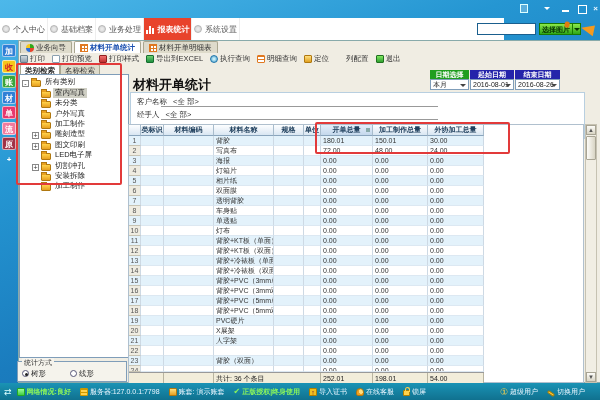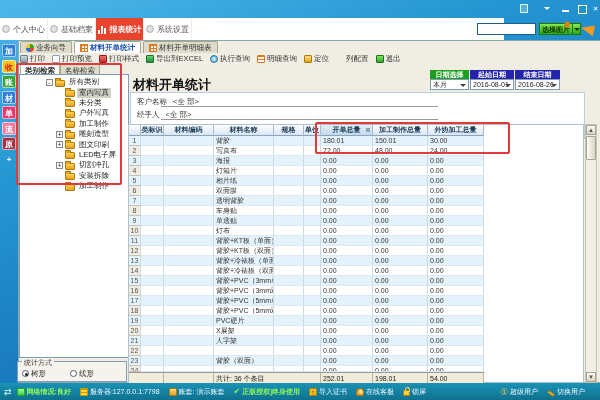--- a/index.html
+++ b/index.html
@@ -56,21 +56,21 @@
   .tico-excel{background:linear-gradient(#6fd06f,#1f8f3f);border:1px solid #156f2f;}
   .tico-search{background:radial-gradient(circle at 3px 3px,#dff,#49c);border:1px solid #27a;border-radius:50%;}
   .tico-detail{background:#fff;border:1px solid #e07820;background-image:linear-gradient(#e07820 1px,transparent 1px);background-size:3px 3px;}
   .tico-locate{background:linear-gradient(#ffe080,#e0a020);border:1px solid #b07810;}
   .tico-exit{background:linear-gradient(#80e860,#30a030);border:1px solid #207020;}
   
   .lp-tabs{position:absolute;left:20px;top:64px;display:flex;}
   .lp-tab{font-size:7.5px;color:#333;padding:1px 4px;background:#dedbcb;border:1px solid #a9a68f;border-radius:2px 2px 0 0;}
   .lp-tab.active{background:#fff;border-bottom:1px solid #fff;font-weight:bold;}
   .tree{position:absolute;left:19px;top:74px;width:110px;height:284px;background:#fff;border:1px solid #7f9db9;font-size:7.5px;color:#222;padding-top:2px;overflow:hidden;}
-  .trow{display:flex;align-items:center;height:10.4px;padding-left:10px;white-space:nowrap;margin-left:16px;}
+  .trow{display:flex;align-items:flex-end;height:10.4px;padding-left:2px;white-space:nowrap;}
   .trow .lbl{padding:0 2px;}
   .trow.sel .lbl{background:#cfcfc4;}
   .tind{width:10px;flex:none;}
   .exp{width:7px;height:7px;flex:none;border:1px solid #888;background:#fff;color:#333;font-size:7px;line-height:5px;text-align:center;margin-right:2px;}
   .folder{width:10px;height:7px;flex:none;background:linear-gradient(#ffd24a,#e8a020);border:1px solid #b07810;border-radius:1px;position:relative;margin-right:2px;margin-top:2px;}
   .folder::before{content:'';position:absolute;top:-3px;left:-1px;width:4px;height:2px;background:#e8a020;border:1px solid #b07810;border-bottom:none;}
   .statsbox{position:absolute;left:17px;top:361px;width:110px;height:21px;border:1px solid #7f9db9;background:#f5f3ec;}
   .statsbox .cap{position:absolute;left:4px;top:-4px;background:#f5f3ec;font-size:7px;color:#333;padding:0 2px;}
   .radio-row{position:absolute;left:4px;top:7px;display:flex;gap:24px;font-size:7.5px;color:#333;align-items:center;}
   .rad{width:7px;height:7px;border:1px solid #557;border-radius:50%;background:#fff;margin-right:2px;position:relative;display:inline-block;vertical-align:-1px;}
@@ -137,20 +137,24 @@
 
   <div class="navbar">
       <div class="nav-tab">
         <span class="ico-circle"></span>
         <span>个人中心</span>
       </div>
       <div class="nav-tab">
         <span class="ico-circle"></span>
         <span>基础档案</span>
       </div>
+      <div class="nav-tab">
+        <span class="ico-circle"></span>
+        <span>业务处理</span>
+      </div>
       <div class="nav-tab active">
         <span class="ico-chart"></span>
         <span>报表统计</span>
       </div>
       <div class="nav-tab">
         <span class="ico-circle"></span>
         <span>系统设置</span>
       </div>
     </div>
   <input class="img-input" value="" style="">

